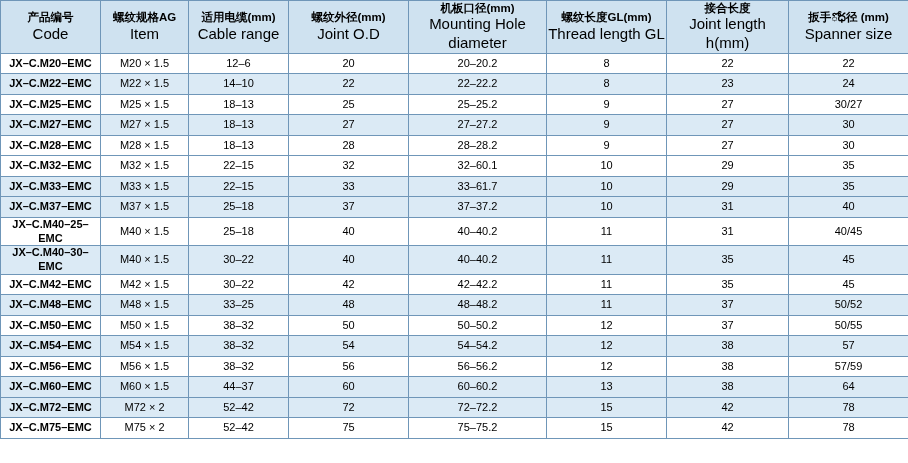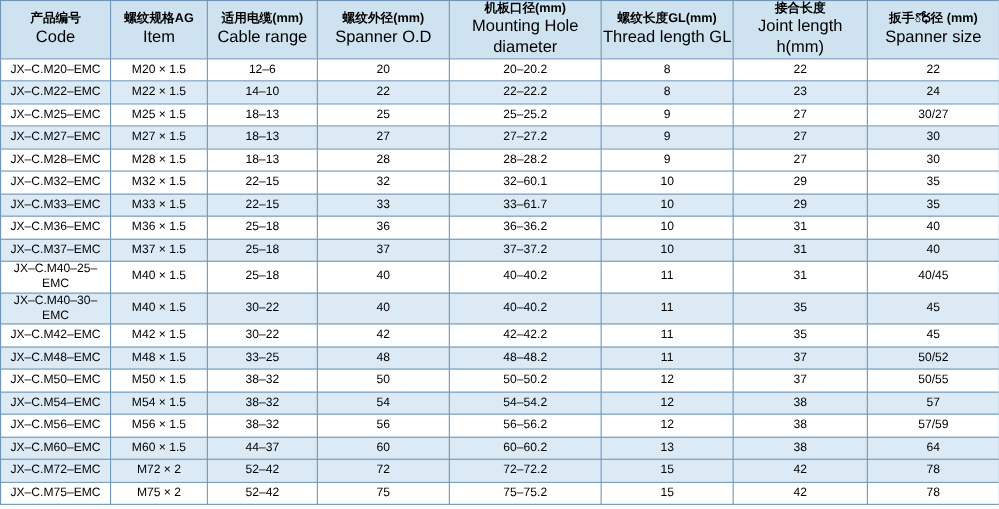--- a/index.html
+++ b/index.html
@@ -49,20 +49,21 @@
   }
   tr.row-odd td {
     background: #ffffff;
   }
   tr.row-even td {
     background: #dbeaf5;
   }
   td.col-code {
     text-align: left;
     padding-left: 6px;
+    font-weight: bold;
   }
   td.col-item {
     text-align: left;
     padding-left: 6px;
     margin-left: 46px;
   }
   col.c-code { width: 100px; }
   col.c-item { width: 88px; }
   col.c-cable { width: 100px; }
   col.c-od { width: 120px; }
@@ -94,21 +95,21 @@
       <th>
         <span class="hdr-cn">螺纹规格AG</span>
         <span class="hdr-en">Item</span>
       </th>
       <th>
         <span class="hdr-cn">适用电缆(mm)</span>
         <span class="hdr-en">Cable range</span>
       </th>
       <th>
         <span class="hdr-cn">螺纹外径(mm)</span>
-        <span class="hdr-en">Spanner O.D</span>
+        <span class="hdr-en">Joint O.D</span>
       </th>
       <th>
         <span class="hdr-cn">机板口径(mm)</span>
         <span class="hdr-en">Mounting Hole diameter</span>
       </th>
       <th>
         <span class="hdr-cn">螺纹长度GL(mm)</span>
         <span class="hdr-en">Thread length GL</span>
       </th>
       <th>
@@ -185,30 +186,20 @@
       <tr class="row-even">
         <td class="col-code">JX–C.M33–EMC</td>
         <td class="col-item">M33 × 1.5</td>
         <td>22–15</td>
         <td>33</td>
         <td>33–61.7</td>
         <td>10</td>
         <td>29</td>
         <td>35</td>
       </tr>
-      <tr class="row-odd">
-        <td class="col-code">JX–C.M36–EMC</td>
-        <td class="col-item">M36 × 1.5</td>
-        <td>25–18</td>
-        <td>36</td>
-        <td>36–36.2</td>
-        <td>10</td>
-        <td>31</td>
-        <td>40</td>
-      </tr>
       <tr class="row-even">
         <td class="col-code">JX–C.M37–EMC</td>
         <td class="col-item">M37 × 1.5</td>
         <td>25–18</td>
         <td>37</td>
         <td>37–37.2</td>
         <td>10</td>
         <td>31</td>
         <td>40</td>
       </tr>

